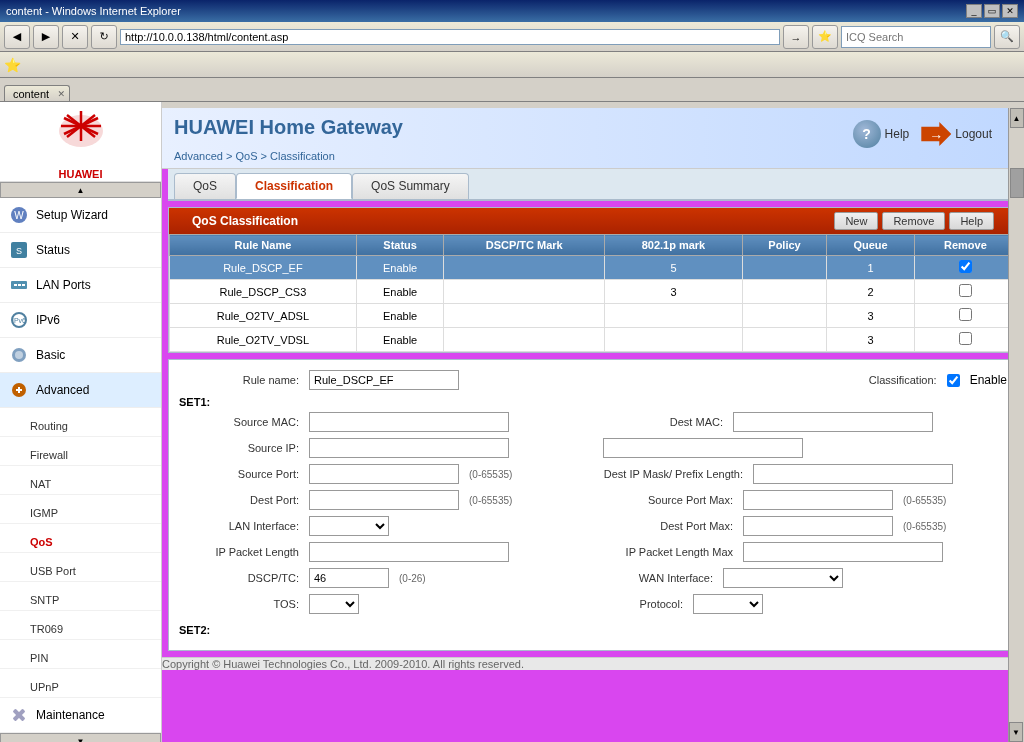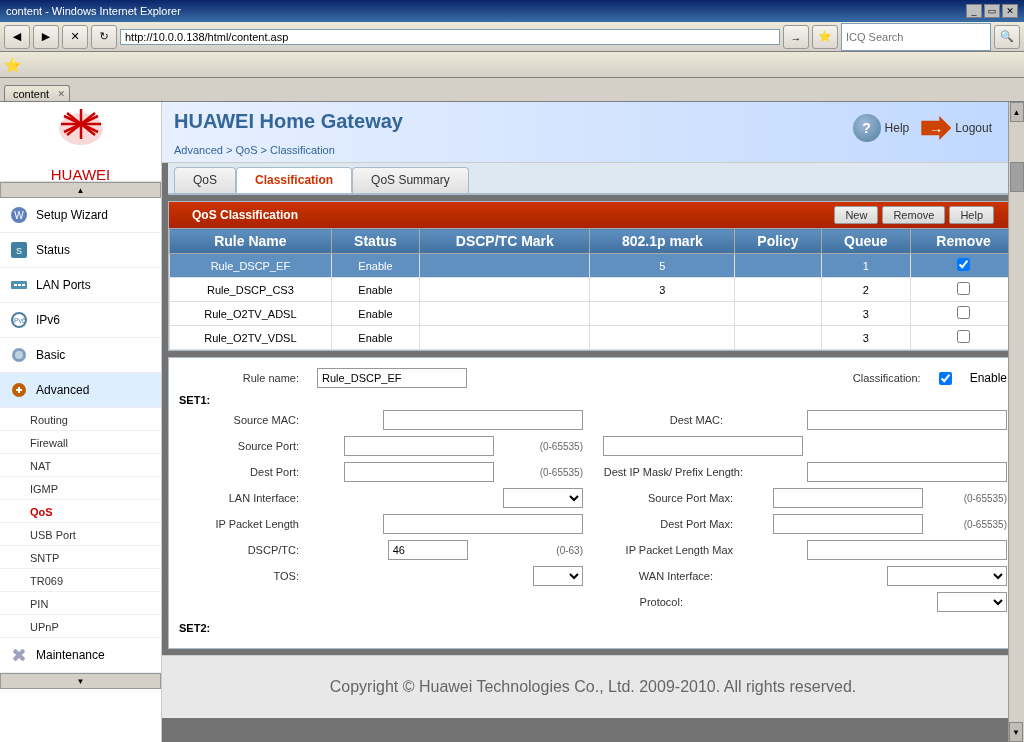--- a/index.html
+++ b/index.html
@@ -36,21 +36,21 @@
     .nav-btn {
       width: 26px; height: 24px; background: linear-gradient(to bottom, #f5f3ee, #dedad2);
       border: 1px solid #999; border-radius: 3px; cursor: pointer;
       display: flex; align-items: center; justify-content: center; font-size: 11px;
     }
     .address-bar {
       flex: 1; height: 16px; border: 1px solid #7f9db9; padding: 1px 4px;
       font-size: 11px; background: white;
     }
     .search-box {
-      width: 150px; height: 28px; border: 1px solid #7f9db9; padding: 1px 4px;
+      width: 150px; height: 22px; border: 1px solid #7f9db9; padding: 1px 4px;
       font-size: 11px;
     }
 
     .browser-toolbar2 {
       background: linear-gradient(to bottom, #ece9d8, #d4d0c8);
       border-bottom: 1px solid #808080;
       padding: 2px 4px;
       display: flex;
       align-items: center;
       gap: 4px;
@@ -99,21 +99,21 @@
       padding: 10px;
       display: flex;
       align-items: center;
       justify-content: center;
       border-bottom: 1px solid #ddd;
       height: 80px;
     }
     .huawei-logo {
       display: flex; flex-direction: column; align-items: center;
     }
-    .logo-text { font-size: 15px; font-weight: normal; color: #cc0000; margin-top: 15px; }
+    .logo-text { font-size: 11px; font-weight: bold; color: #cc0000; margin-top: 15px; }
 
     .sidebar-scroll-up, .sidebar-scroll-down {
       width: 100%; height: 16px; background: #d4d0c8;
       border: 1px solid #999; display: flex; align-items: center; justify-content: center;
       font-size: 8px; cursor: pointer;
     }
 
     .sidebar-item {
       display: flex; align-items: center; gap: 6px;
       padding: 6px 8px;
@@ -121,34 +121,35 @@
       border-bottom: 1px solid #eee;
       font-size: 12px;
     }
     .sidebar-item.active { background: #ddeeff; }
     .sidebar-item-icon {
       width: 22px; height: 22px; flex-shrink: 0;
       display: flex; align-items: center; justify-content: center;
     }
 
     .sidebar-submenu-item {
-      padding: 6px 8px 4px 30px;
+      padding: 12px 8px 4px 30px;
       cursor: pointer;
       font-size: 11px;
       color: #333;
       border-bottom: 1px solid #f0f0f0;
     }
     .sidebar-submenu-item.active { color: #cc0000; font-weight: bold; }
 
     
     .content-area {
       flex: 1;
-      background: #737373;
+      background: #d946ef;
       overflow-y: auto;
       position: relative;
+      margin-top: 6px;
     }
 
     .content-header {
       background: linear-gradient(to right, #e8f0ff, #c0d8ff);
       padding: 8px 12px 0;
       border-bottom: 1px solid #ccc;
     }
     .product-title {
       font-size: 20px;
       font-weight: bold;
@@ -227,40 +228,40 @@
     }
 
     .data-table {
       width: 100%; border-collapse: collapse;
     }
     .data-table th {
       background: linear-gradient(to bottom, #6090c0, #4070a0);
       color: white;
       padding: 4px 8px;
       text-align: center;
-      font-size: 14px;
+      font-size: 11px;
       border: 1px solid #aaa;
     }
     .data-table td {
       padding: 4px 8px;
       text-align: center;
       border: 1px solid #ddd;
       font-size: 11px;
     }
     .data-table tr.selected td { background: #6090c0; color: white; }
 
     
     .detail-form {
       background: white;
       margin: 6px;
       border: 1px solid #aabbcc;
       padding: 10px;
     }
     .form-row {
-      display: flex; align-items: center; margin-bottom: 6px; gap: 18px; justify-content: space-between;
+      display: flex; align-items: center; margin-bottom: 6px; gap: 10px;
     }
     .form-label {
       text-align: right; width: 120px; font-size: 11px; color: #333; flex-shrink: 0;
     }
     .form-input {
       height: 20px; border: 1px solid #999; padding: 1px 4px; font-size: 11px;
       background: white;
     }
     .form-input-sm { width: 80px; }
     .form-input-md { width: 150px; }
@@ -270,23 +271,23 @@
     .form-cols {
       display: flex; gap: 20px; width: 100%;
     }
     .form-col { flex: 1; }
     .form-select {
       height: 20px; border: 1px solid #999; font-size: 11px; background: white; padding: 0 2px;
     }
 
     .footer {
       background: #e8e8e8;
-      text-align: center;
-      padding: 22px;
-      font-size: 16px;
+      text-align: left;
+      padding: 0;
+      font-size: 11px;
       color: #666;
       border-top: 1px solid #ccc;
     }
 
     
     .huawei-svg { width: 60px; height: 50px; }
   </style>
 </head>
 <body>
 
@@ -558,41 +559,45 @@
 
       <div class="form-section">SET1:</div>
 
       <div class="form-cols">
         <div class="form-col">
           <div class="form-row">
             <span class="form-label">Source MAC:</span>
             <input class="form-input form-input-lg" type="text" style="">
           </div>
           <div class="form-row">
+            <span class="form-label">Source IP:</span>
+            <input class="form-input form-input-lg" type="text" style="">
+          </div>
+          <div class="form-row">
             <span class="form-label">Source Port:</span>
             <input class="form-input form-input-md" type="text" style="">
             <span class="form-hint">(0-65535)</span>
           </div>
           <div class="form-row">
             <span class="form-label">Dest Port:</span>
             <input class="form-input form-input-md" type="text" style="">
             <span class="form-hint">(0-65535)</span>
           </div>
           <div class="form-row">
             <span class="form-label">LAN Interface:</span>
             <select class="form-select" style="width:80px;"></select>
           </div>
           <div class="form-row">
             <span class="form-label">IP Packet Length</span>
             <input class="form-input form-input-lg" type="text" style="">
           </div>
           <div class="form-row">
             <span class="form-label">DSCP/TC:</span>
             <input class="form-input form-input-sm" type="text" id="dscpInput" value="46" style="">
-            <span class="form-hint">(0-63)</span>
+            <span class="form-hint">(0-26)</span>
           </div>
           <div class="form-row">
             <span class="form-label">TOS:</span>
             <select class="form-select" style="width:50px;"></select>
           </div>
         </div>
 
         <div class="form-col">
           <div class="form-row">
             <span class="form-label">Dest MAC:</span>

